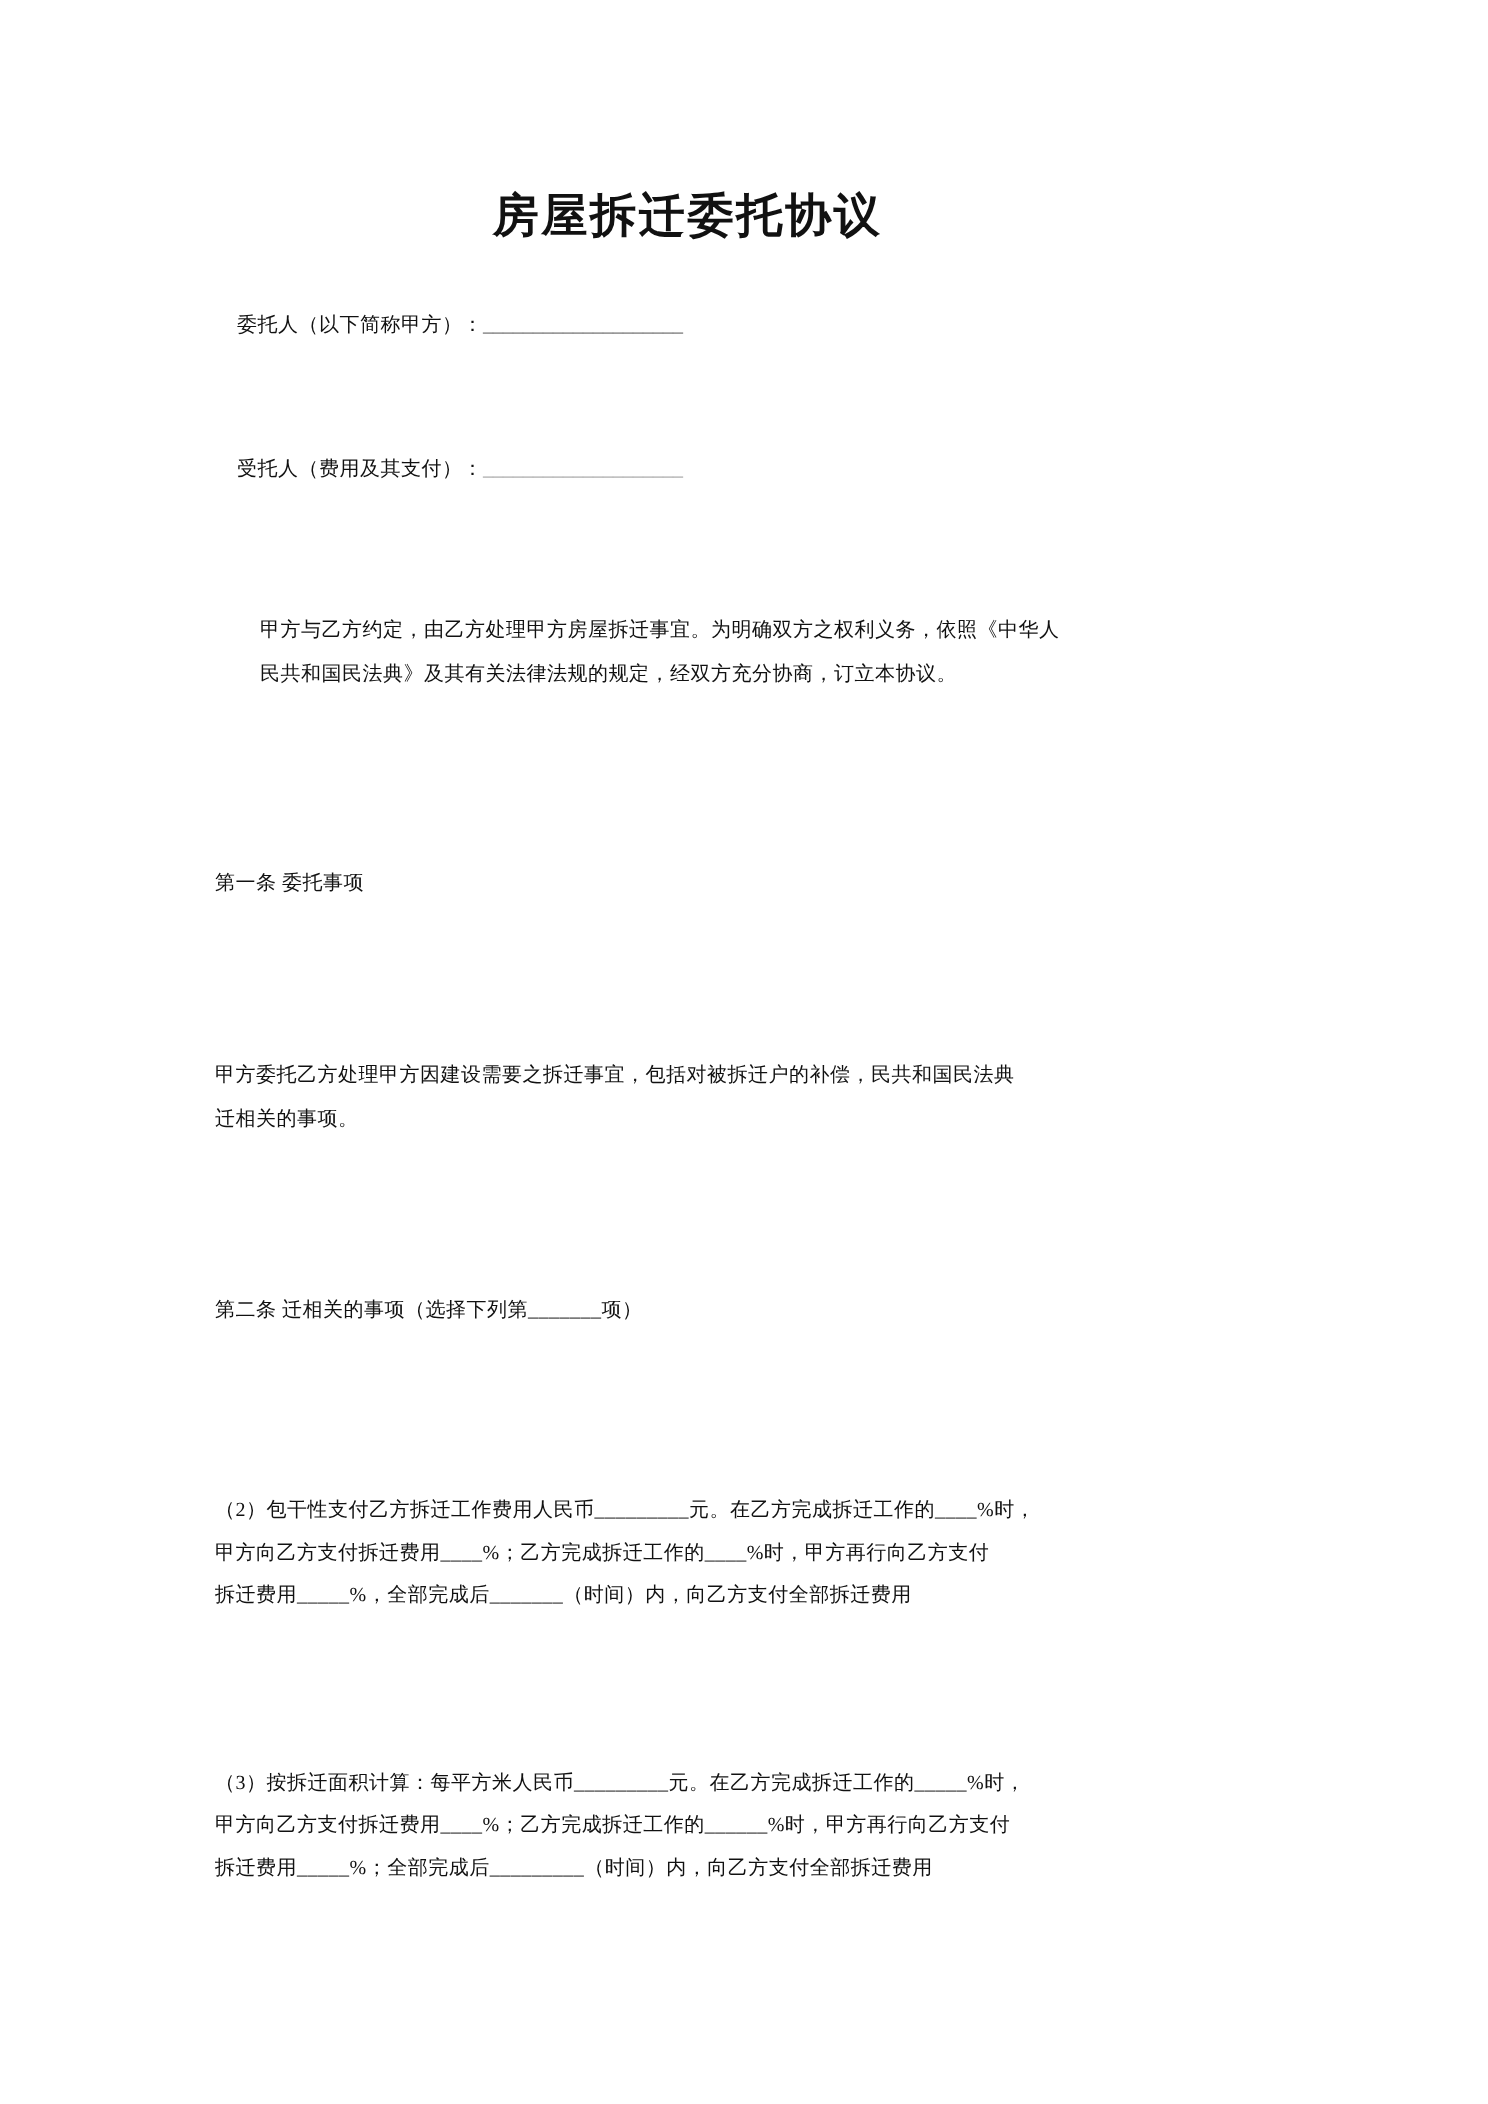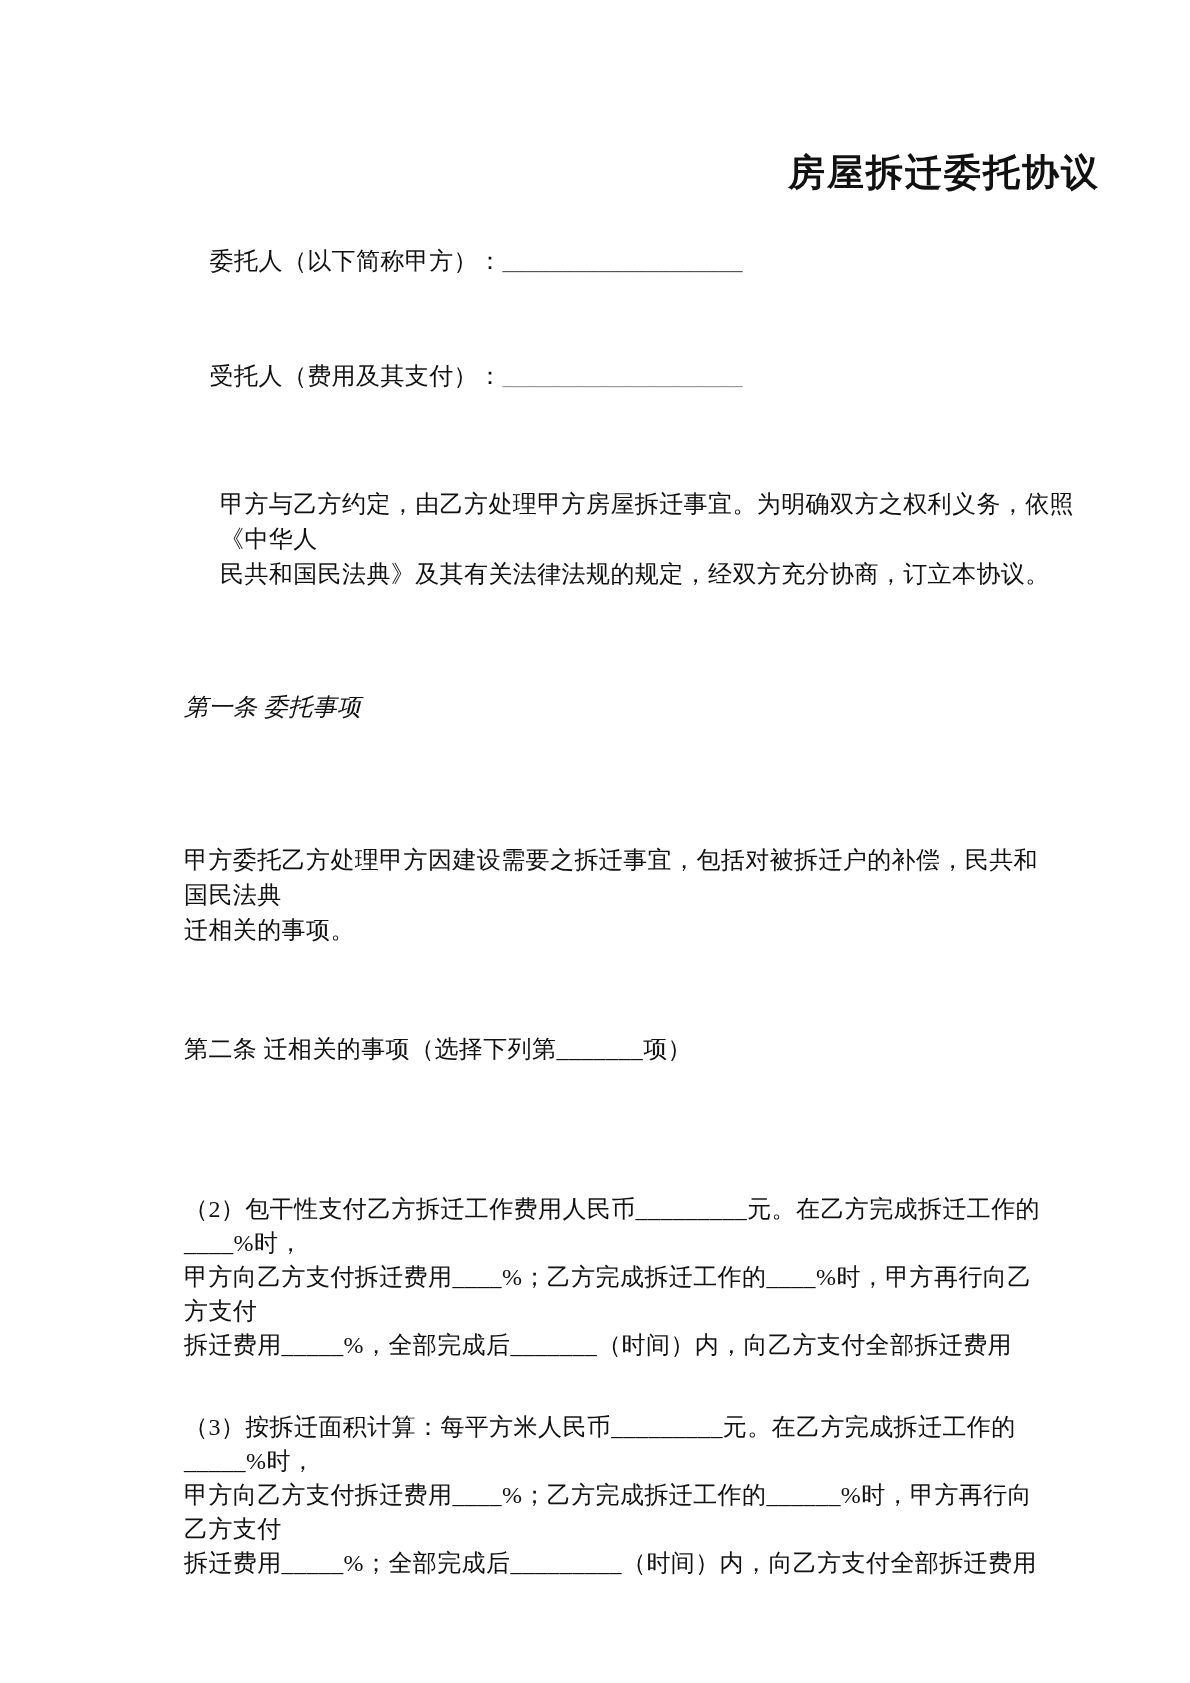--- a/index.html
+++ b/index.html
@@ -14,39 +14,39 @@
     background: #ffffff;
     font-family: "Liberation Serif", "DejaVu Serif", serif;
     color: #111111;
     overflow: hidden;
   }
   .doc-title {
     position: absolute;
     top: 148px;
     left: 0;
     width: 1100px;
-    text-align: right;
+    text-align: center;
     font-size: 37px;
     font-weight: bold;
     letter-spacing: 2px;
     white-space: pre-wrap;
   }
   .line, .para {
     position: absolute;
-    left: 184px;
+    left: 172px;
     width: 856px;
-    font-size: 24px;
+    font-size: 16px;
     line-height: 34px;
     white-space: pre-wrap;
     letter-spacing: 0.4px;
   }
   .party-a-line { top: 210px; }
   .party-b-line { top: 325px; }
   .preamble     { top: 487px; line-height: 35px; margin-left: 36px; }
-  .art1-head    { top: 690px; font-style: italic; }
+  .art1-head    { top: 690px; }
   .art1-body    { top: 843px; line-height: 35px; }
   .art2-head    { top: 1032px; }
   .item1        { top: 1192px; }
   .item2        { top: 1410px; }
   .blank-a { color: #555555; letter-spacing: 0; }
   .blank-b { color: #9a9a9a; letter-spacing: 0; }
 </style>
 </head>
 <body>
 

